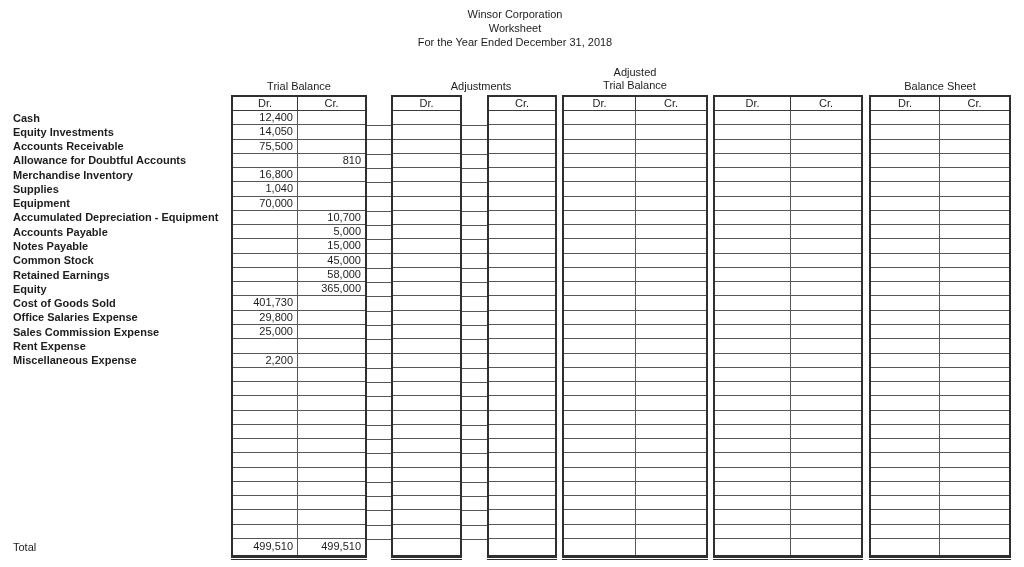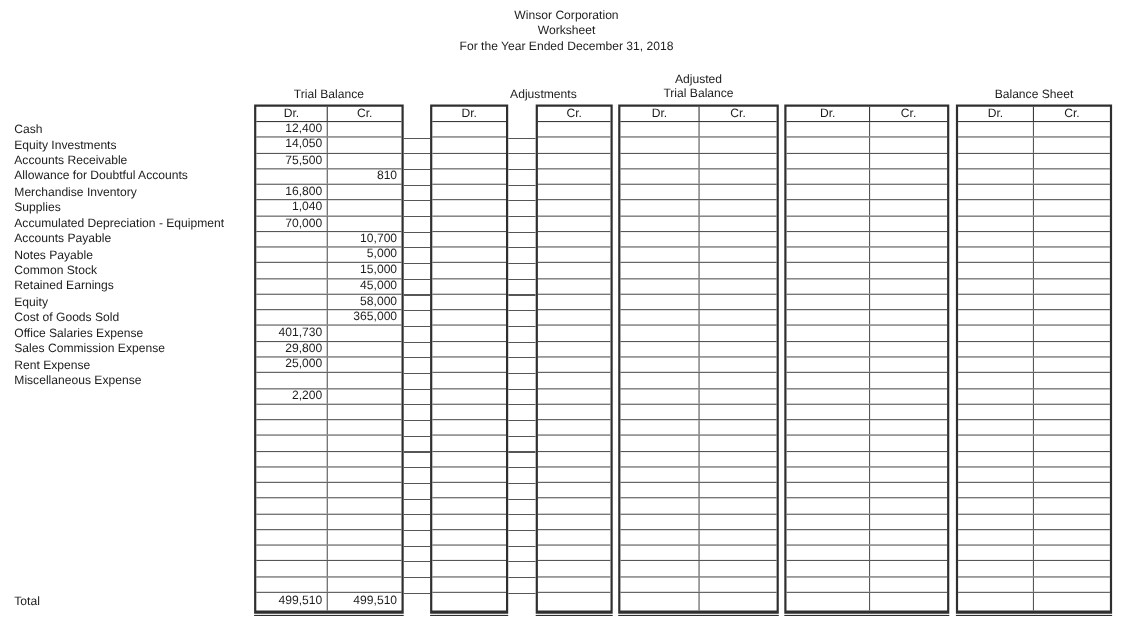--- a/index.html
+++ b/index.html
@@ -36,51 +36,52 @@
   .trow .cell{line-height:15px;}
   .colA{flex:0 0 auto;}
   .colB{flex:1 1 auto;}
   
   .spacer{
     position:absolute;top:125.3px;height:415px;
     background:repeating-linear-gradient(to bottom,#565656 0 1px,transparent 1px 14.27px);
   }
   #spacer-a{left:367px;width:24px;}
   #spacer-b{left:462px;width:25px;}
-  #account-labels{position:absolute;left:13px;top:110.6px;font-size:11px;}
+  #account-labels{position:absolute;left:13px;top:110.6px;font-size:11px;font-weight:bold;}
   .acct{height:14.27px;line-height:14.27px;white-space:nowrap;}
   #total-label{position:absolute;left:13px;top:539px;height:17px;line-height:17px;font-size:11px;}
 </style>
 </head>
 <body>
 
 <div class="sheet">
 
   <div class="title-block">
     <div>Winsor Corporation</div>
     <div>Worksheet</div>
     <div>For the Year Ended December 31, 2018</div>
   </div>
 
   <div class="grp-label" style="left:231px;width:136px;">Trial Balance</div>
-  <div class="grp-label" style="left:411px;width:166px;text-align:center;">Adjustments</div>
+  <div class="grp-label" style="left:398px;width:166px;text-align:center;">Adjustments</div>
   <div class="grp-label two-line" style="left:562px;width:146px;">
     <div>Adjusted</div>
     <div>Trial Balance</div>
   </div>
   <div class="grp-label" style="left:713px;width:150px;margin-top:38px;">Income Statement</div>
   <div class="grp-label" style="left:869px;width:142px;">Balance Sheet</div>
 
   <div id="account-labels">
       <div class="acct">Cash</div>
       <div class="acct">Equity Investments</div>
       <div class="acct">Accounts Receivable</div>
       <div class="acct">Allowance for Doubtful Accounts</div>
       <div class="acct">Merchandise Inventory</div>
       <div class="acct">Supplies</div>
+      <div class="acct">Equipment</div>
       <div class="acct">Accumulated Depreciation - Equipment</div>
       <div class="acct">Accounts Payable</div>
       <div class="acct">Notes Payable</div>
       <div class="acct">Common Stock</div>
       <div class="acct">Retained Earnings</div>
       <div class="acct">Equity</div>
       <div class="acct">Cost of Goods Sold</div>
       <div class="acct">Office Salaries Expense</div>
       <div class="acct">Sales Commission Expense</div>
       <div class="acct">Rent Expense</div>

